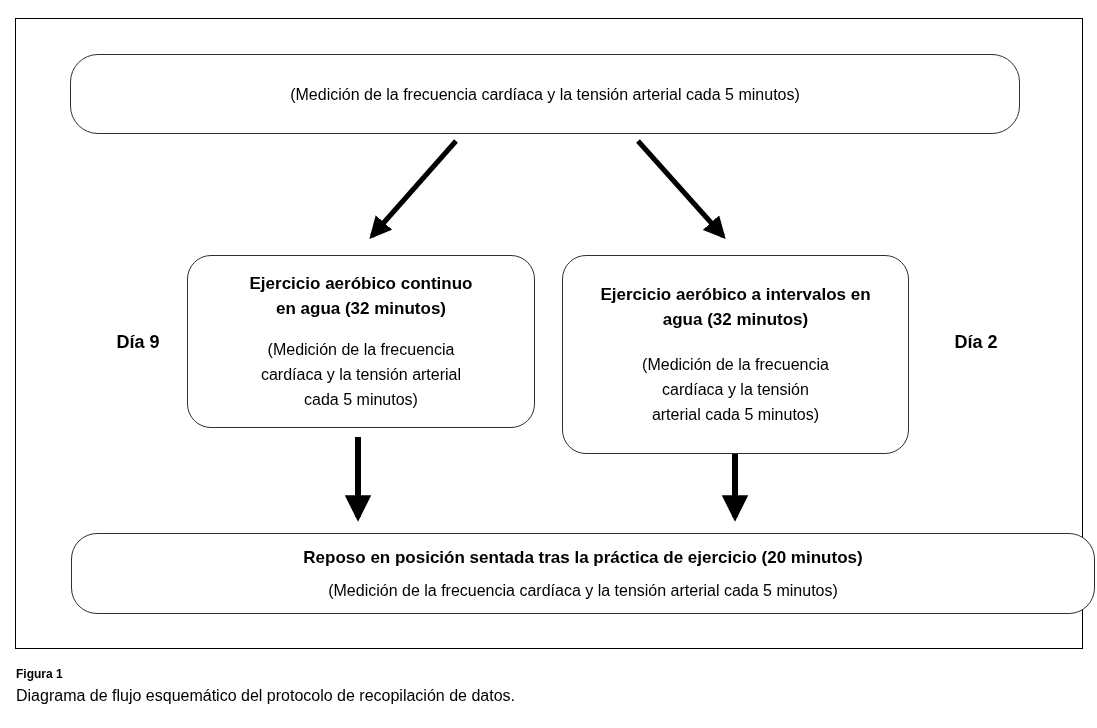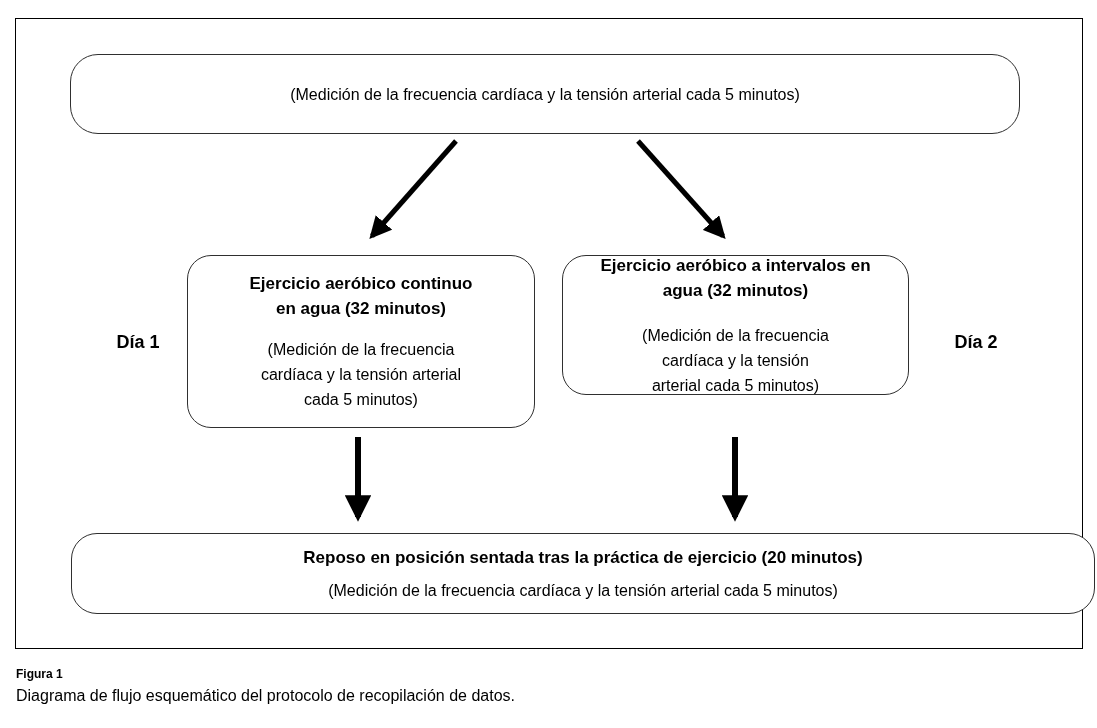--- a/index.html
+++ b/index.html
@@ -55,21 +55,21 @@
   }
   .node-left {
     left: 187px; top: 255px;
     width: 348px; height: 173px;
     border-radius: 24px;
     gap: 16px;
     padding: 6px 14px;
   }
   .node-right {
     left: 562px; top: 255px;
-    width: 347px; height: 140px;
+    width: 347px; height: 199px;
     border-radius: 24px;
     gap: 20px;
     padding: 6px 14px;
   }
   .node-bottom {
     left: 71px; top: 533px;
     width: 1024px; height: 81px;
     border-radius: 26px;
     gap: 8px;
   }
@@ -133,19 +133,19 @@
   <div class="subtitle">(Medición de la frecuencia
 cardíaca y la tensión
 arterial cada 5 minutos)</div>
 </div>
 
 <div class="node node-bottom">
   <div class="title">Reposo en posición sentada tras la práctica de ejercicio (20 minutos)</div>
   <div class="subtitle">(Medición de la frecuencia cardíaca y la tensión arterial cada 5 minutos)</div>
 </div>
 
-<div class="day-label day-left">Día 1</div>
+<div class="day-label day-left">Día 9</div>
 <div class="day-label day-right">Día 2</div>
 
 <div class="caption">
   <div class="fig-label">Figura 1</div>
   <div class="fig-text">Diagrama de flujo esquemático del protocolo de recopilación de datos.</div>
 </div>
 
 </body></html>

